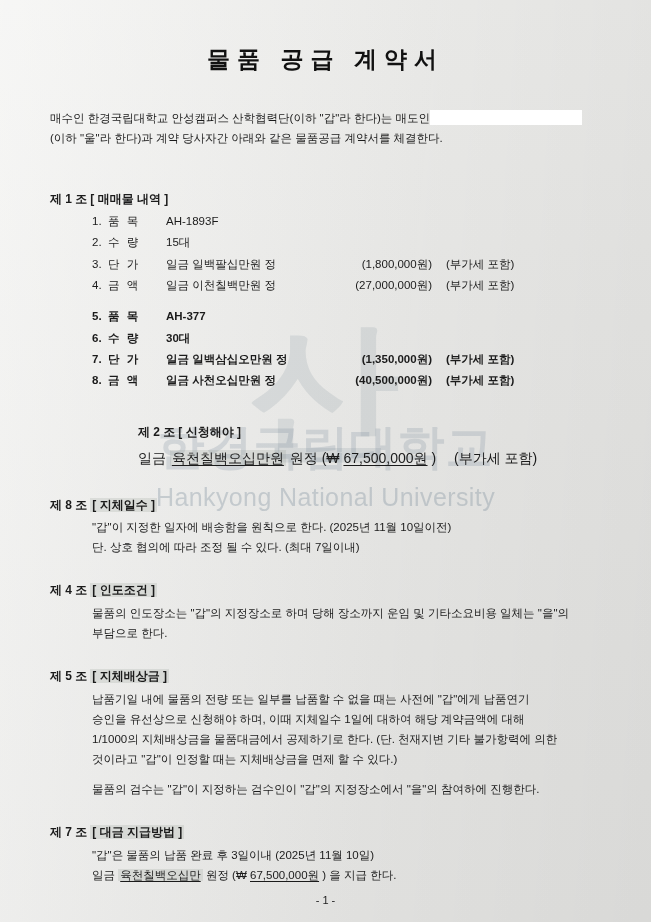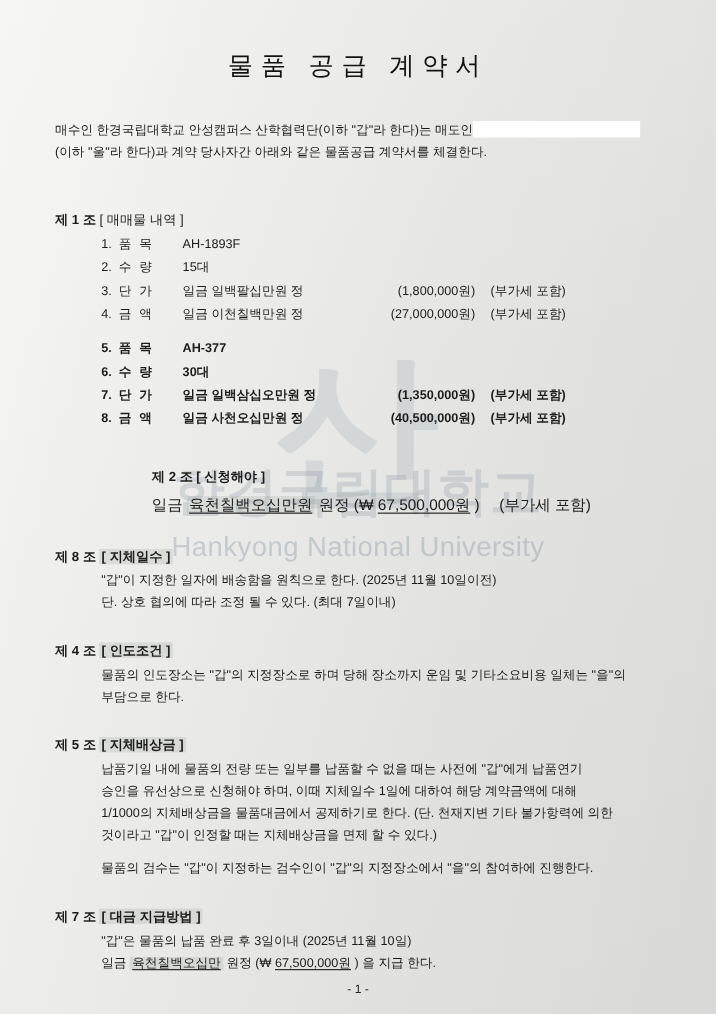--- a/index.html
+++ b/index.html
@@ -54,21 +54,21 @@
 
   .doc{
     position:absolute;inset:0;
     padding:0;
   }
   .title{
     position:absolute;
     top:44px;left:0;right:0;
     text-align:center;
     font-size:23px;
-    font-weight:normal;
+    font-weight:bold;
     letter-spacing:7px;
     color:#111;
   }
   .content{
     position:absolute;
     top:110px;left:50px;right:40px;
     font-size:11.5px;
     line-height:1.55;
   }
   .para{margin-bottom:2px;position:relative;}
@@ -83,21 +83,21 @@
   .gap-md{height:18px;}
   .gap-lg{height:26px;}
 
   .article-head{
     font-weight:bold;
     font-size:12px;
     margin-top:14px;
     margin-bottom:3px;
   }
   .article-head .num{margin-right:3px;}
-  .article-head .bracket{font-weight:normal;}
+  .article-head .bracket{font-weight:bold;}
   .highlight{
     background:rgba(150,160,150,0.22);
     padding:0 2px;
   }
   .row-money{
     display:flex;
     margin-left:42px;
     font-size:11.5px;
     line-height:1.85;
   }

